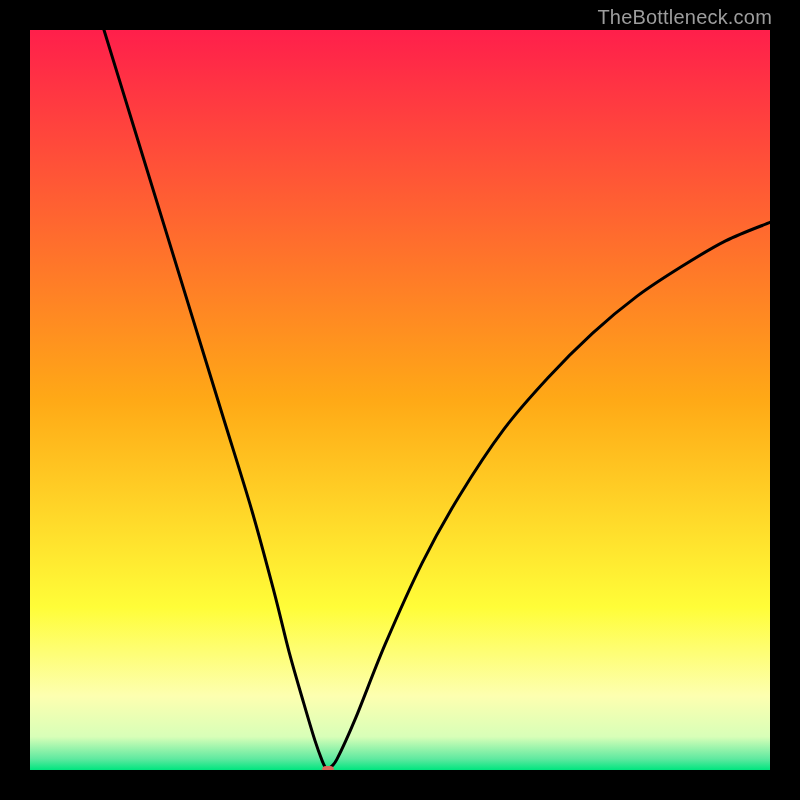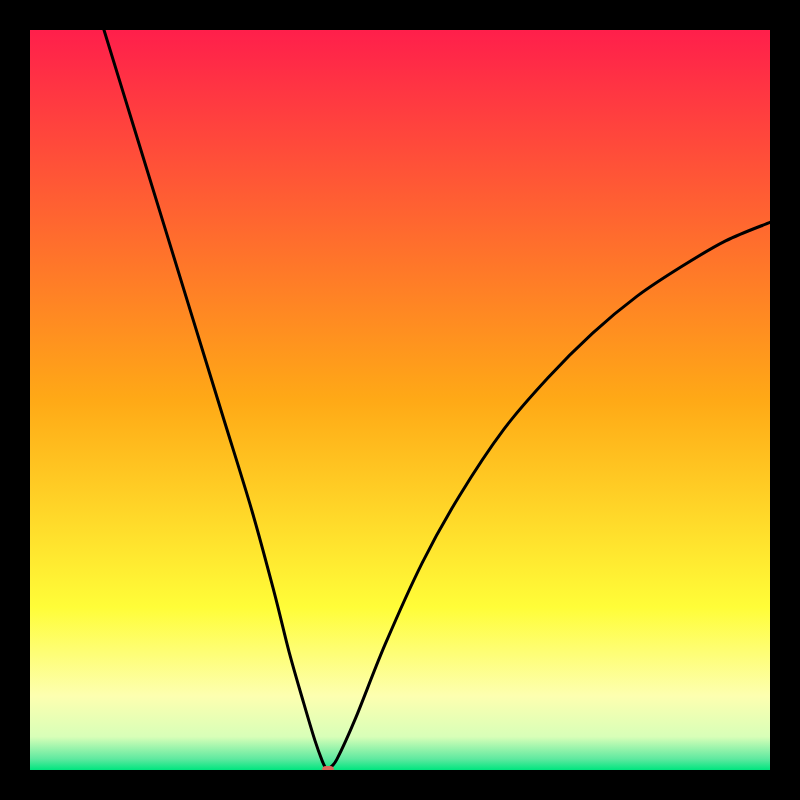--- a/index.html
+++ b/index.html
@@ -74,13 +74,14 @@
     </svg>
 
     <svg class="curve-svg" viewBox="0 0 740 740" preserveAspectRatio="none">
       <path id="curve-path" d="M 74 0 C 78.93333333333334 16.033333333333342, 93.73333333333335 64.13333333333338, 103.60000000000001 96.20000000000005 C 113.46666666666667 128.2666666666667, 123.33333333333331 160.33333333333331, 133.2 192.39999999999998 C 143.06666666666666 224.46666666666664, 152.93333333333334 256.53333333333336, 162.8 288.6 C 172.66666666666669 320.6666666666667, 182.53333333333333 352.73333333333335, 192.4 384.8 C 202.26666666666668 416.8666666666667, 213.36666666666667 451.4, 222 481 C 230.63333333333333 510.6, 238.03333333333336 538.9666666666667, 244.20000000000002 562.4 C 250.36666666666667 585.8333333333333, 254.06666666666666 603.1, 259 621.6 C 263.93333333333334 640.1, 269.48333333333335 658.6, 273.8 673.4 C 278.1166666666667 688.1999999999999, 281.8166666666667 700.78, 284.90000000000003 710.4 C 287.98333333333335 720.02, 290.45000000000005 726.4333333333334, 292.3 731.12 C 294.15 735.8066666666666, 295.0133333333333 737.04, 296 738.52 C 296.9866666666667 740, 297.6033333333333 740.1233333333333, 298.21999999999997 740 C 298.83666666666664 739.8766666666667, 298.22 739.63, 299.70000000000005 737.78 C 301.18000000000006 735.93, 302.7833333333333 737.1633333333333, 307.09999999999997 728.9 C 311.41666666666663 720.6366666666667, 317.58333333333337 707.3166666666667, 325.6 688.2 C 333.6166666666667 669.0833333333334, 344.09999999999997 640.1, 355.2 614.2 C 366.3 588.3000000000001, 379.86666666666673 557.4666666666666, 392.20000000000005 532.8 C 404.53333333333336 508.13333333333327, 415.6333333333333 488.4, 429.2 466.2 C 442.76666666666665 444, 458.8 419.3333333333333, 473.6 399.59999999999997 C 488.40000000000003 379.8666666666666, 503.2 363.83333333333326, 518 347.79999999999995 C 532.8 331.76666666666665, 547.6 316.9666666666667, 562.4 303.40000000000003 C 577.1999999999999 289.83333333333337, 592 277.5, 606.8 266.4 C 621.5999999999999 255.29999999999995, 636.4000000000001 246.04999999999995, 651.2 236.79999999999995 C 666 227.54999999999995, 680.8 218.29999999999998, 695.5999999999999 210.89999999999998 C 710.3999999999999 203.49999999999997, 732.6 195.48333333333332, 740 192.39999999999998" fill="none" stroke="#000000" stroke-width="3" stroke-linecap="round" stroke-linejoin="round"></path>
     </svg>
 
     <div id="min-marker" class="minmarker" style="left: 298.22px; top: 740px; background: rgb(217, 106, 91);"></div>
 
   </div>
 
+  <div class="watermark">TheBottleneck.com</div>
 </div>
 
 </body></html>

